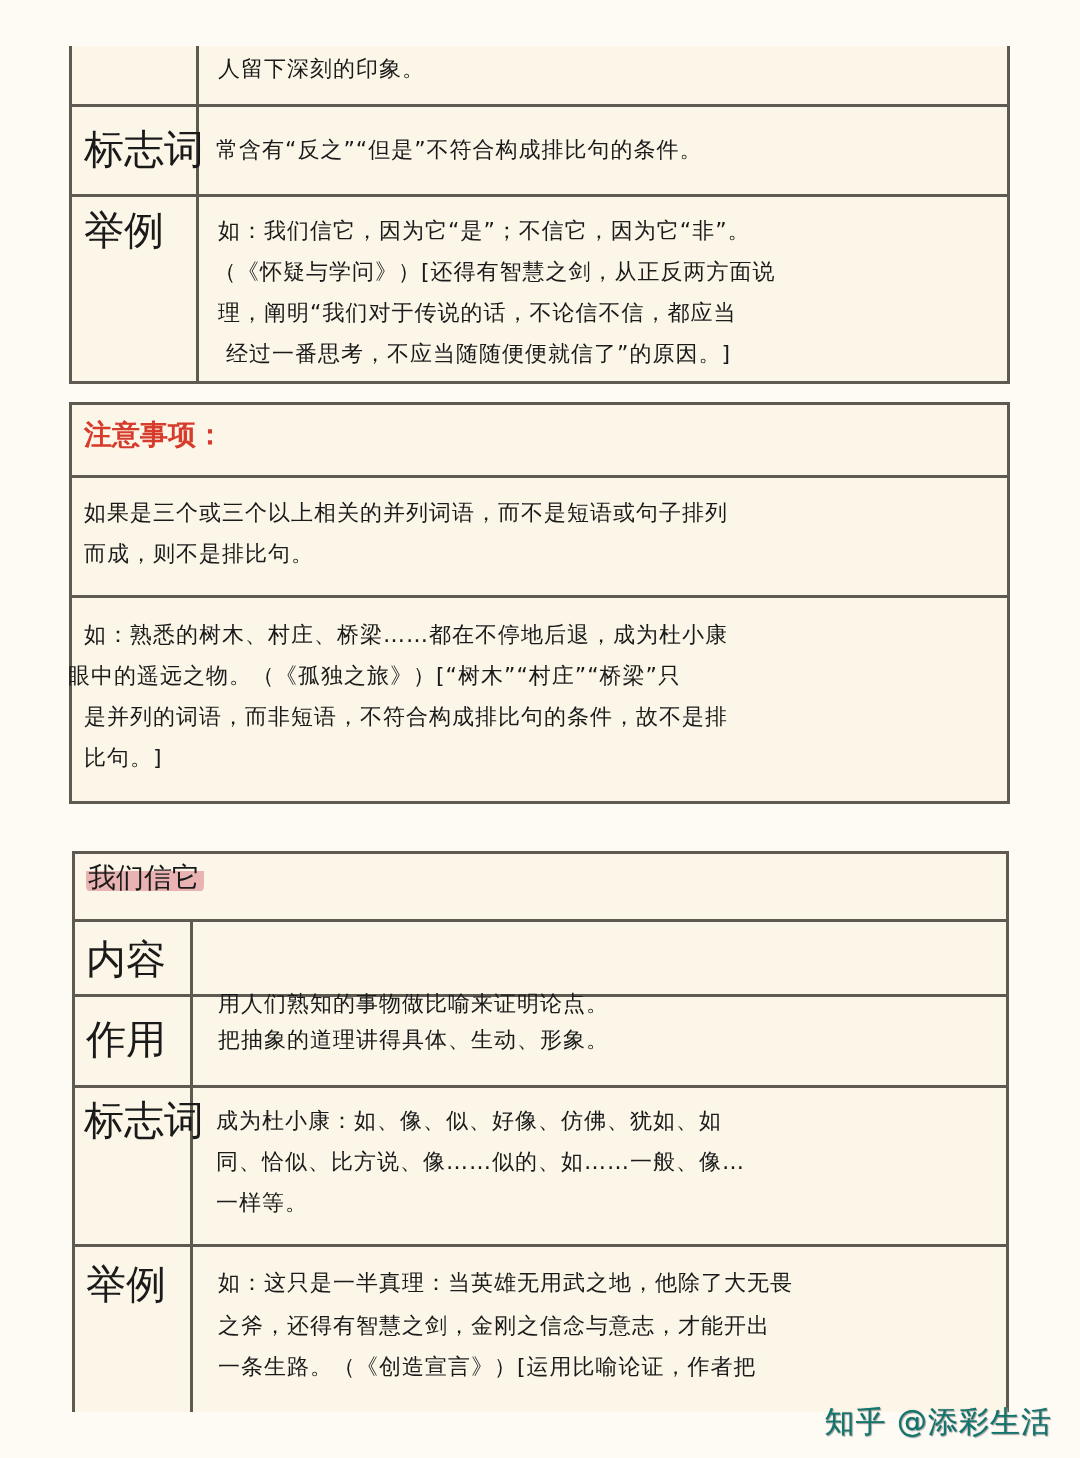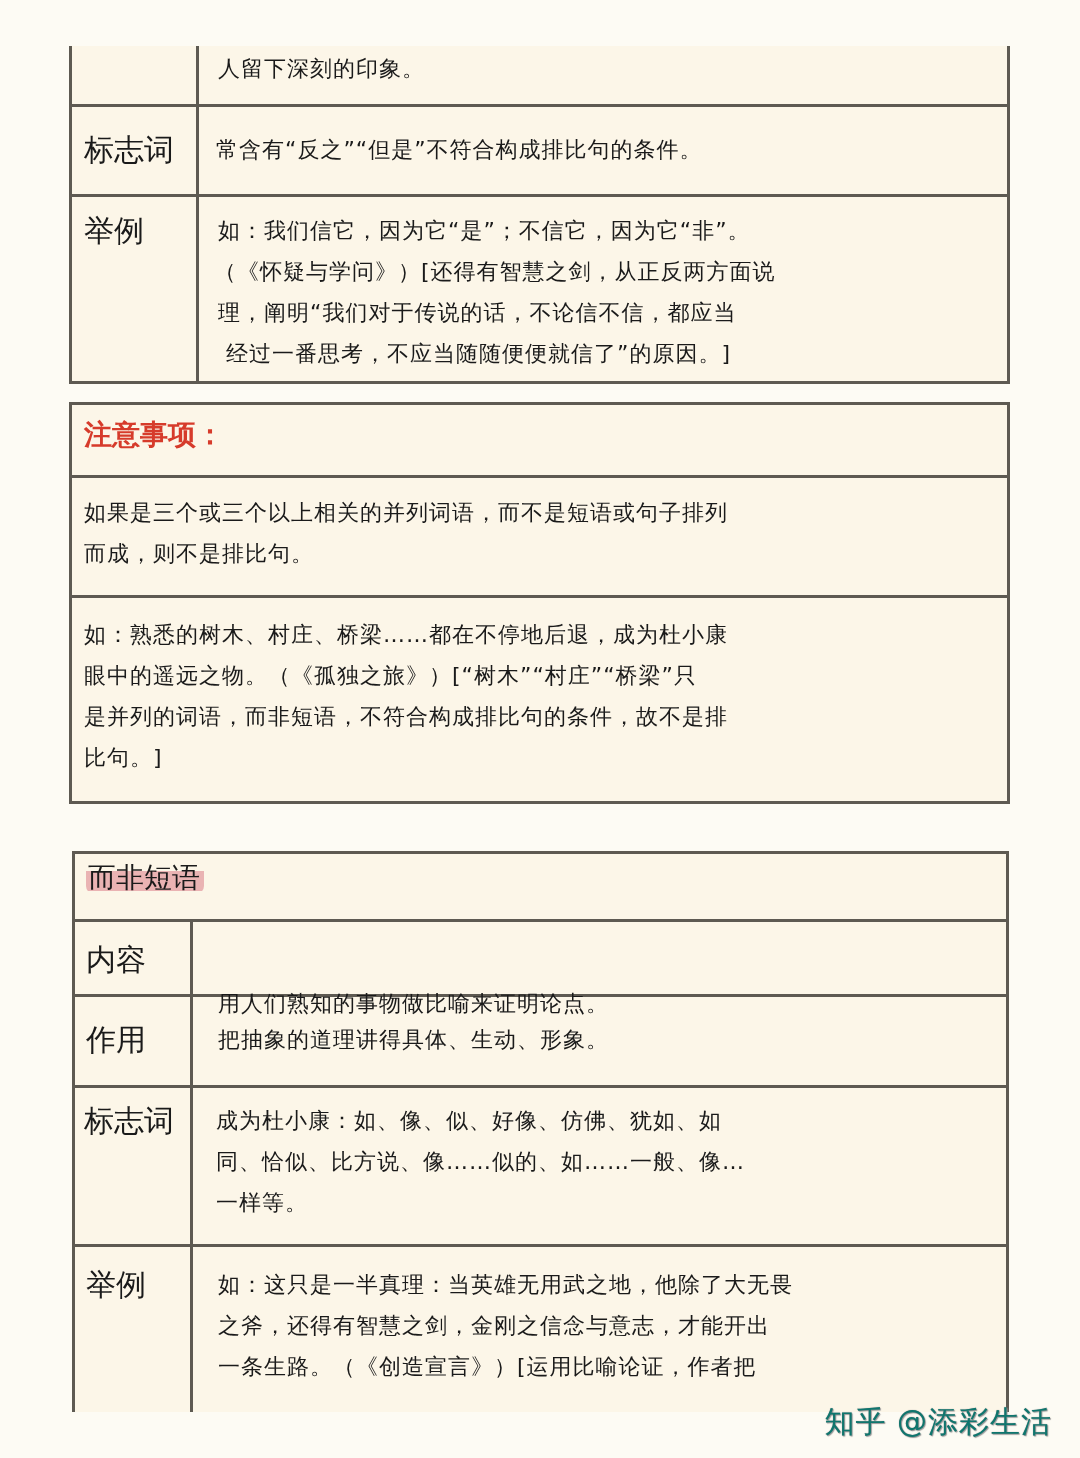--- a/index.html
+++ b/index.html
@@ -6,21 +6,21 @@
     body {
       width: 1080px; height: 1458px; position: relative; overflow: hidden;
       background: #fdfbf4;
       font-family: "DejaVu Sans", "Liberation Sans", sans-serif;
       color: #1a1a1a;
     }
     .box { position: absolute; background: #fcf6e8; box-sizing: border-box; }
     .line-h { position: absolute; height: 3px; background: #5e5a52; }
     .line-v { position: absolute; width: 3px; background: #5e5a52; }
     .txt { position: absolute; font-size: 22px; line-height: 41px; letter-spacing: 1px; white-space: pre-wrap; }
-    .lbl { position: absolute; font-size: 30px; line-height: 41px; }
+    .lbl { position: absolute; font-size: 40px; line-height: 41px; }
     .red { color: #d63b2b; font-weight: bold; font-size: 28px; }
     .hl {
       background: linear-gradient(180deg, transparent 30%, #eab3b3 30%, #eab3b3 92%, transparent 92%);
       border-radius: 8px; padding: 0 4px 0 2px;
     }
     .wm { position: absolute; right: 28px; top: 1402px; font-size: 30px; color: #0f766e;
       text-shadow: 0 0 1px #888, 1px 1px 1px #999; letter-spacing: 1px; }
   </style>
 </head>
 <body>
@@ -51,47 +51,47 @@
 <div class="line-h" style="left:69px;top:475px;width:941px;"></div>
 <div class="line-h" style="left:69px;top:595px;width:941px;"></div>
 <div class="line-h" style="left:69px;top:801px;width:941px;"></div>
 
 <div class="lbl red" style="left:84px;top:414px;">注意事项：</div>
 
 <div class="txt" style="left:84px;top:492px;">如果是三个或三个以上相关的并列词语，而不是短语或句子排列</div>
 <div class="txt" style="left:84px;top:533px;">而成，则不是排比句。</div>
 
 <div class="txt" style="left:84px;top:614px;">如：熟悉的树木、村庄、桥梁……都在不停地后退，成为杜小康</div>
-<div class="txt" style="left:84px;top:655px;">眼中的遥远之物。（《孤独之旅》）[“树木”“村庄”“桥梁”只</div>
+<div class="txt" style="left:68px;top:655px;">眼中的遥远之物。（《孤独之旅》）[“树木”“村庄”“桥梁”只</div>
 <div class="txt" style="left:84px;top:696px;">是并列的词语，而非短语，不符合构成排比句的条件，故不是排</div>
 <div class="txt" style="left:84px;top:737px;">比句。]</div>
 
 <div class="box" style="left:73px;top:852px;width:935px;height:560px;"></div>
 <div class="line-h" style="left:72px;top:851px;width:937px;"></div>
 <div class="line-v" style="left:72px;top:851px;height:561px;"></div>
 <div class="line-v" style="left:1006px;top:851px;height:561px;"></div>
 <div class="line-h" style="left:72px;top:919px;width:937px;"></div>
 <div class="line-v" style="left:190px;top:919px;height:493px;"></div>
 <div class="line-h" style="left:72px;top:994px;width:937px;"></div>
 <div class="line-h" style="left:72px;top:1085px;width:937px;"></div>
 <div class="line-h" style="left:72px;top:1244px;width:937px;"></div>
 
 <div class="lbl" style="left:86px;top:857px;font-size:28px;">
-  <span class="hl">而非短语</span>
+  <span class="hl">我们信它</span>
 </div>
 
 <div class="lbl" style="left:86px;top:939px;">内容</div>
 <div class="txt" style="left:218px;top:983px;">用人们熟知的事物做比喻来证明论点。</div>
 
 <div class="lbl" style="left:86px;top:1019px;">作用</div>
 <div class="txt" style="left:218px;top:1019px;">把抽象的道理讲得具体、生动、形象。</div>
 
 <div class="lbl" style="left:84px;top:1100px;">标志词</div>
 <div class="txt" style="left:216px;top:1100px;">成为杜小康：如、像、似、好像、仿佛、犹如、如</div>
 <div class="txt" style="left:216px;top:1141px;">同、恰似、比方说、像……似的、如……一般、像…</div>
 <div class="txt" style="left:216px;top:1182px;">一样等。</div>
 
 <div class="lbl" style="left:86px;top:1264px;">举例</div>
-<div class="txt" style="left:218px;top:1264px;">如：这只是一半真理：当英雄无用武之地，他除了大无畏</div>
+<div class="txt" style="left:218px;top:1264px;font-family:Liberation Mono, monospace;">如：这只是一半真理：当英雄无用武之地，他除了大无畏</div>
 <div class="txt" style="left:218px;top:1305px;">之斧，还得有智慧之剑，金刚之信念与意志，才能开出</div>
 <div class="txt" style="left:218px;top:1346px;">一条生路。（《创造宣言》）[运用比喻论证，作者把</div>
 
 <div class="wm">知乎 @添彩生活</div>
 
 </body></html>

